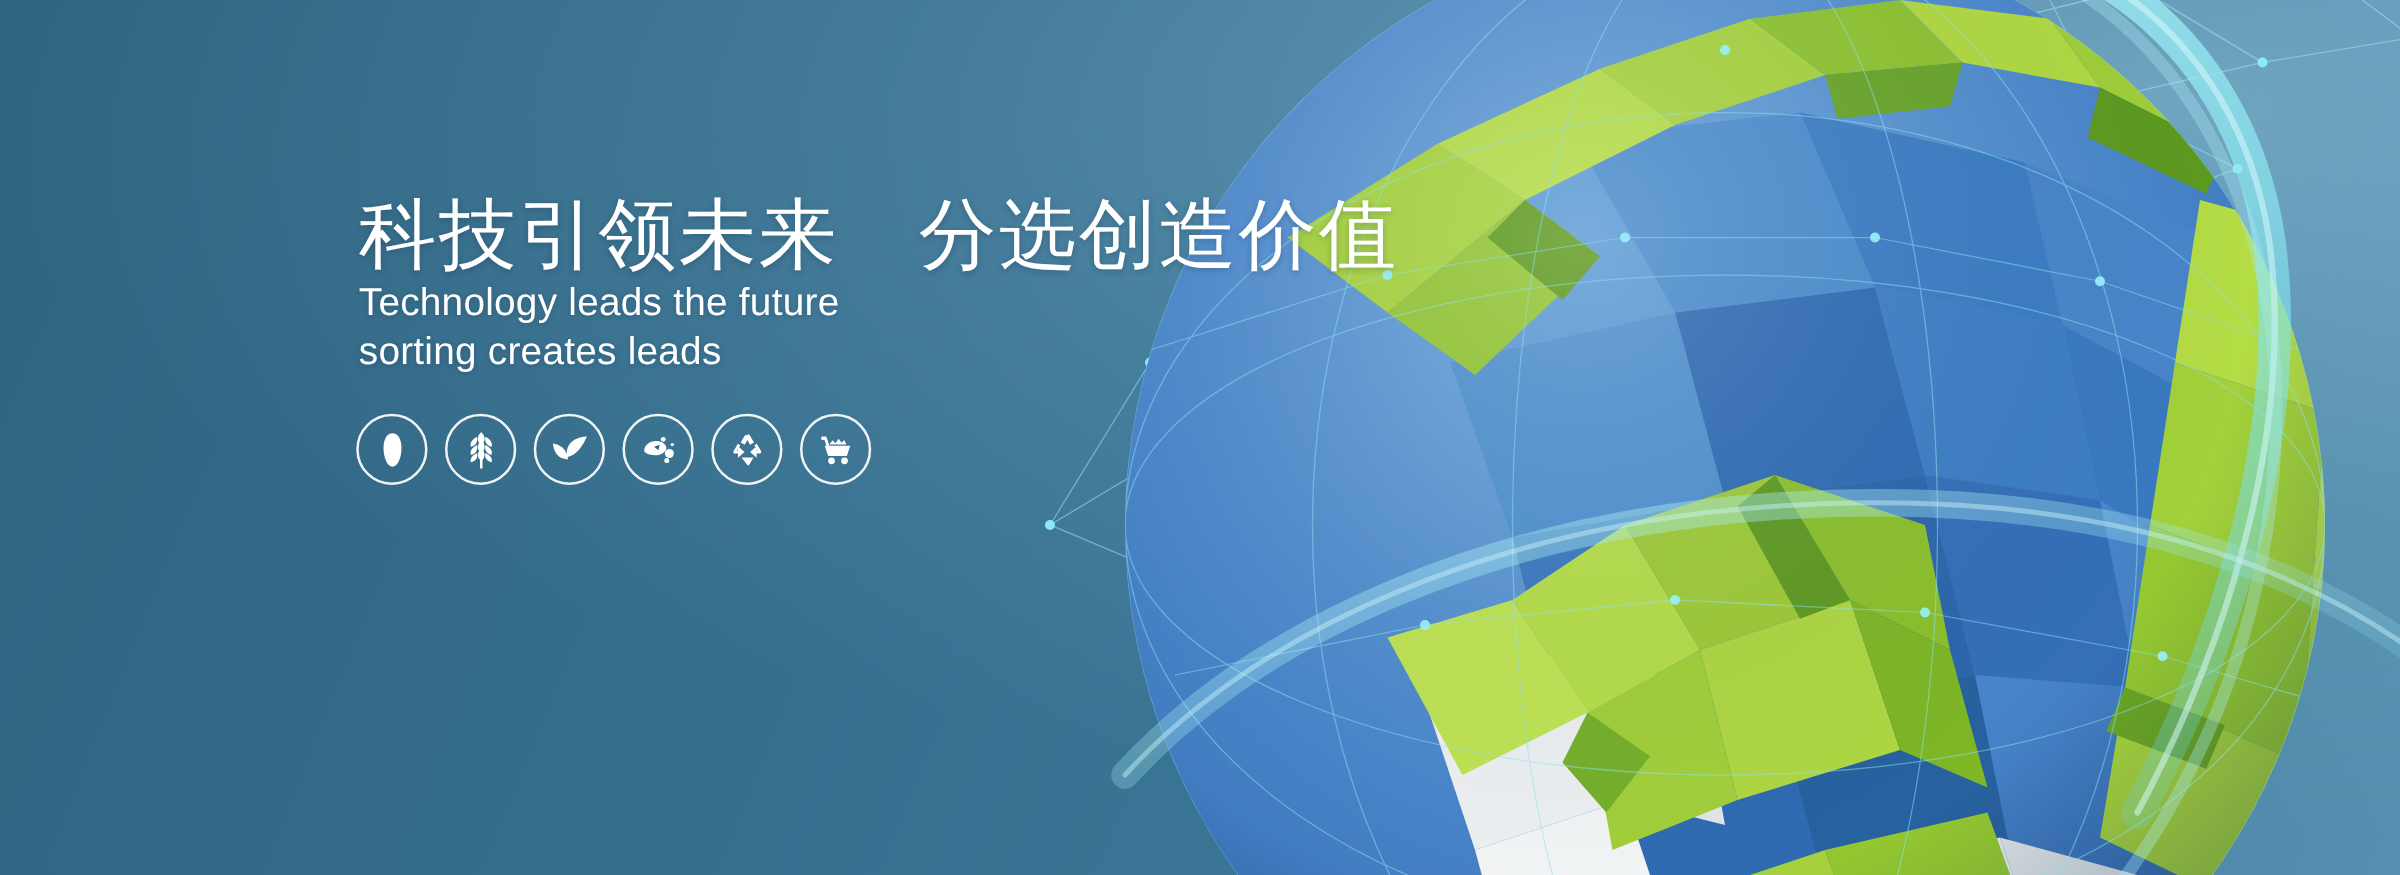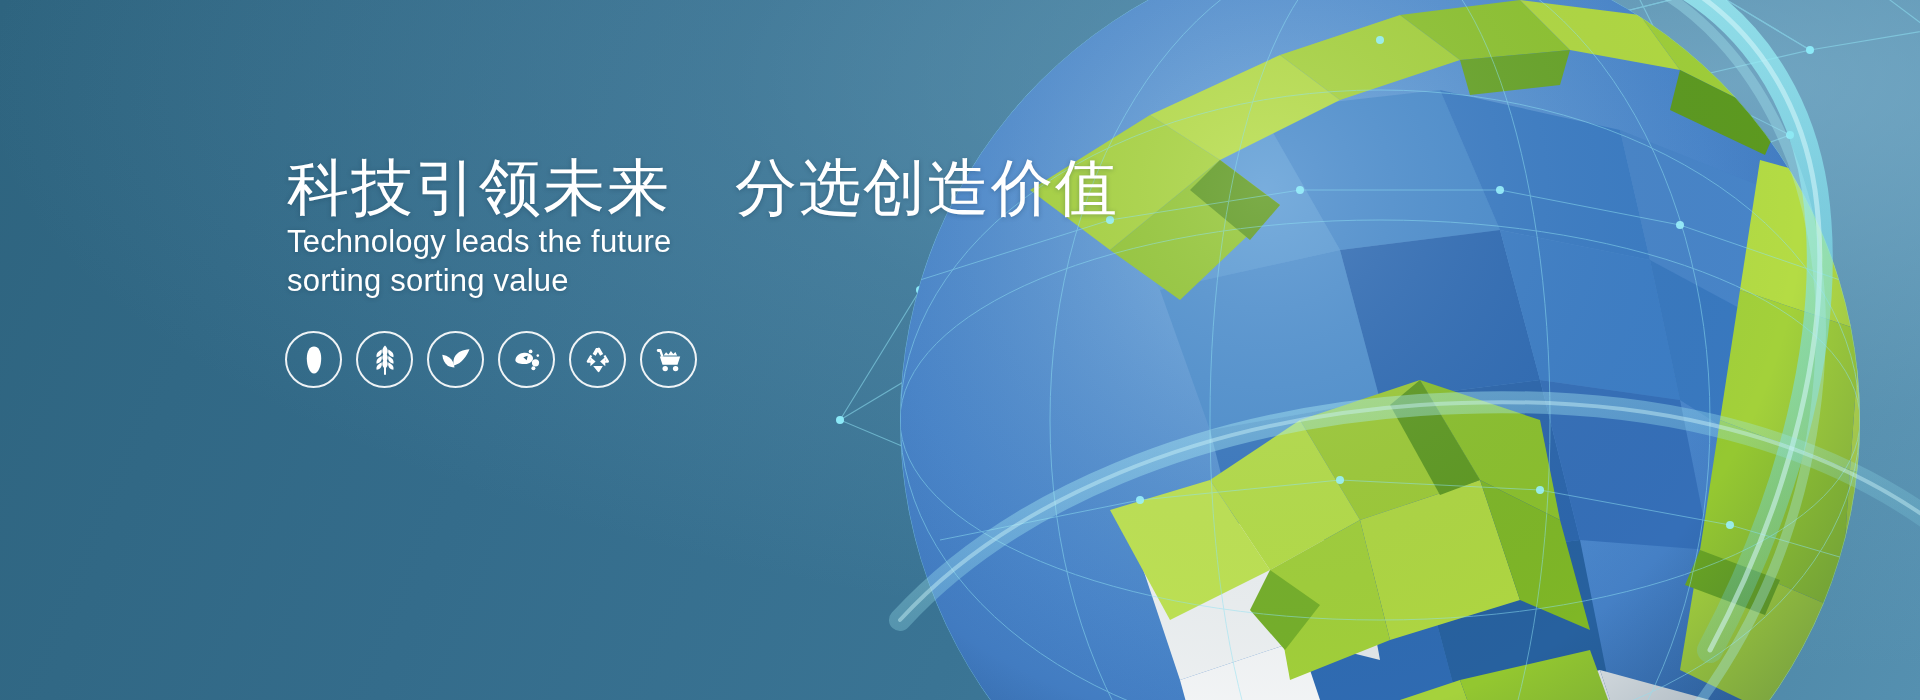--- a/index.html
+++ b/index.html
@@ -255,21 +255,21 @@
 
         <path d="M860 120 C 980 180, 1050 330, 1040 500 C 1032 650, 975 780, 890 880" fill="none" stroke="#a9ebf4" stroke-width="10" stroke-linecap="round" opacity="0.35"></path>
       </g>
     </svg>
   </div>
 
   <div class="textblock">
     <div class="headline">科技引领未来　分选创造价值</div>
     <div class="subline">
       <span class="l1">Technology leads the future</span>
-      <span class="l2">sorting sorting value</span>
+      <span class="l2">sorting creates leads</span>
     </div>
   </div>
 
   <div class="iconrow">
 
     <div class="icobtn" title="大米">
       <span>
         <svg width="26" height="30" viewBox="0 0 26 30" fill="#ffffff">
           <path d="M13 1.6c4.3 0 7.2 4.6 7.2 11.8S17.3 28.4 13 28.4 5.8 20.6 5.8 13.4 8.7 1.6 13 1.6z"></path>
           <path d="M10.6 5.2c1.1-1.2 2.6-1.9 3.9-1.6.5.1.6.6.2.9-1.4 1-2.5 2.4-3.1 4-.2.5-.9.4-1-.1-.2-1.2-.4-2.4 0-3.2z" fill="#2e647f" opacity="0"></path>

